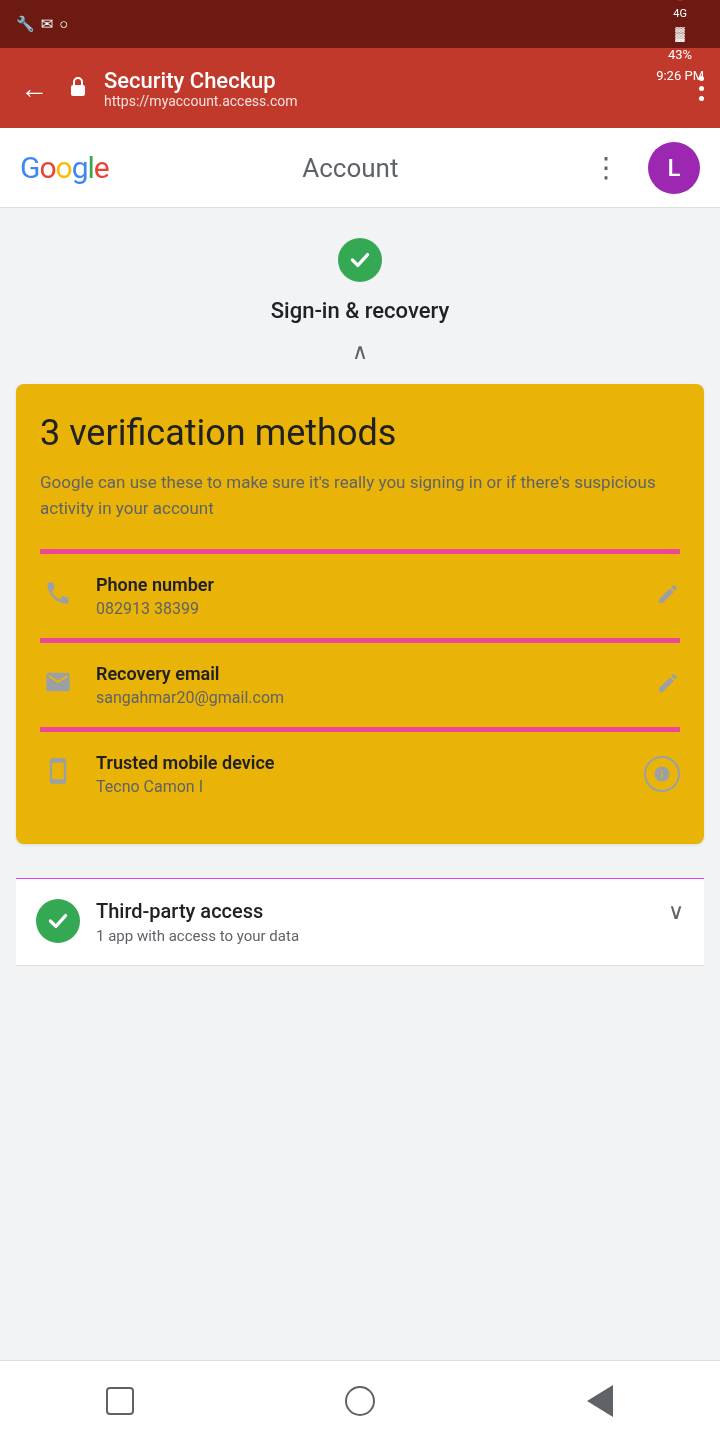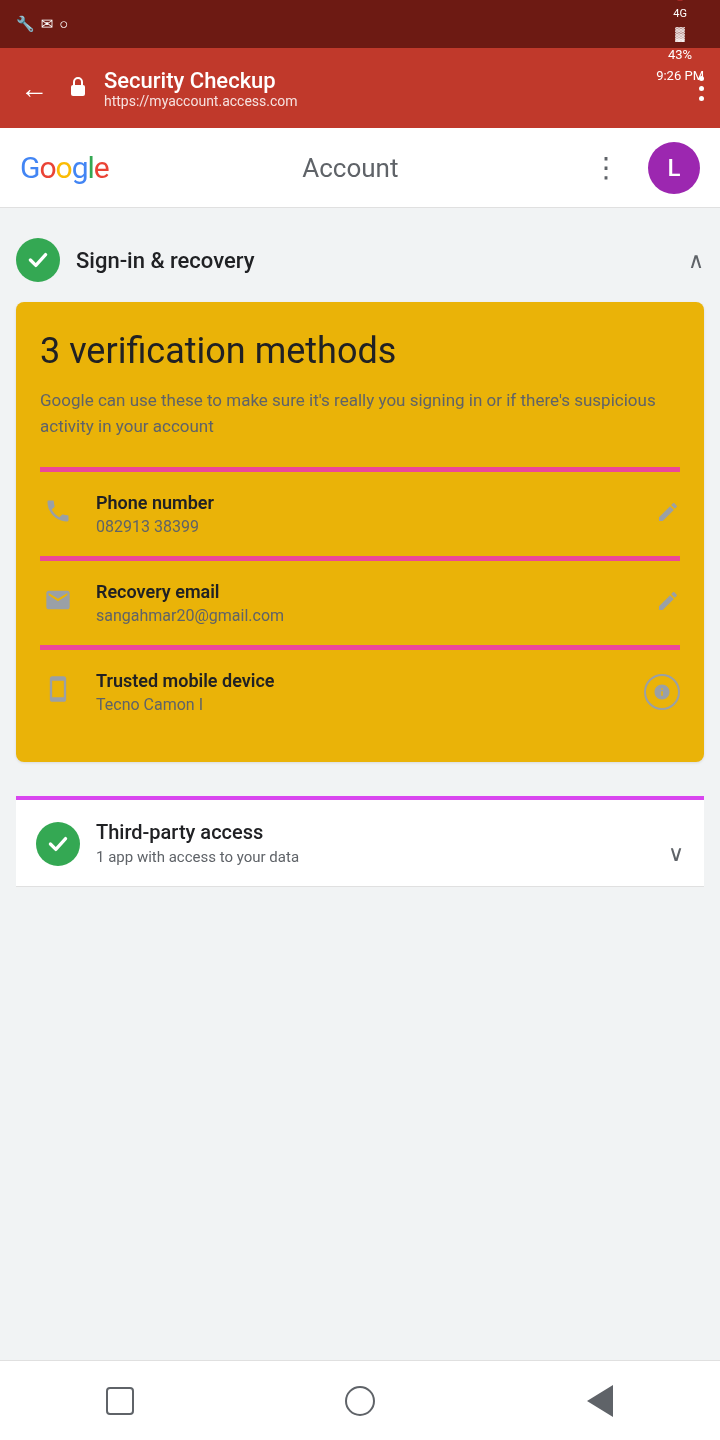--- a/index.html
+++ b/index.html
@@ -122,20 +122,21 @@
       background: #f1f3f4;
       padding: 20px 16px;
     }
 
     
     .section-header {
       display: flex;
       align-items: center;
       gap: 16px;
       padding: 10px 0 20px 0;
+      flex-direction: column;
     }
     .check-circle {
       width: 44px;
       height: 44px;
       border-radius: 50%;
       background: #34a853;
       display: flex;
       align-items: center;
       justify-content: center;
       flex-shrink: 0;
@@ -227,24 +228,24 @@
       font-size: 22px;
       cursor: pointer;
       flex-shrink: 0;
     }
 
     
     .third-party-section {
       background: white;
       padding: 20px;
       display: flex;
-      align-items: flex-end;
+      align-items: flex-start;
       gap: 16px;
       border-bottom: 1px solid #e0e0e0;
-      border-top: 4px solid #d946ef;
+      border-top: 1px solid #d946ef;
     }
     .third-party-info {
       flex: 1;
     }
     .third-party-title {
       font-size: 20px;
       font-weight: 500;
       color: #202124;
       margin-bottom: 4px;
     }

